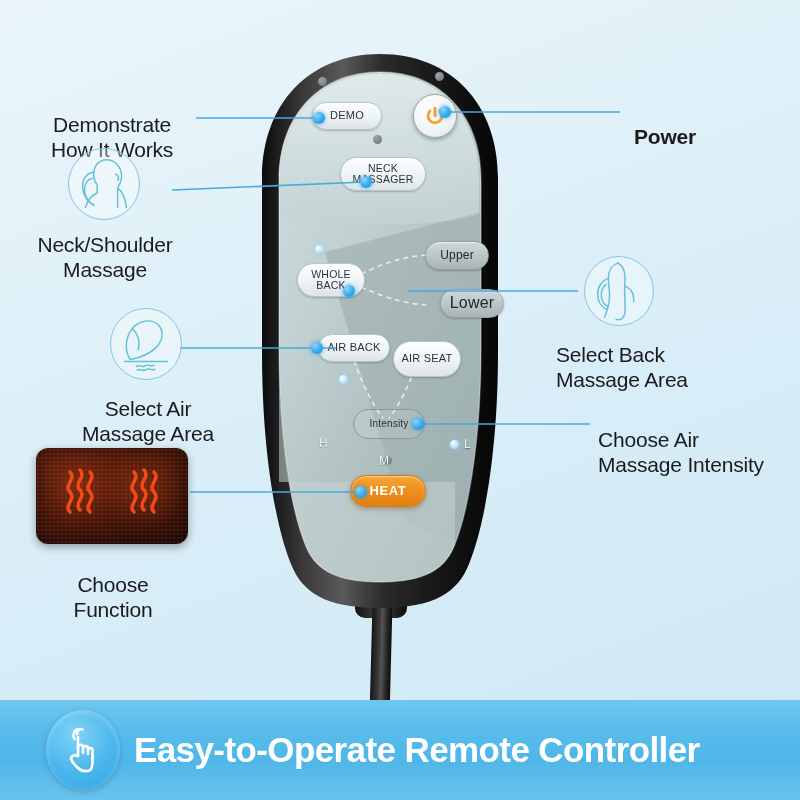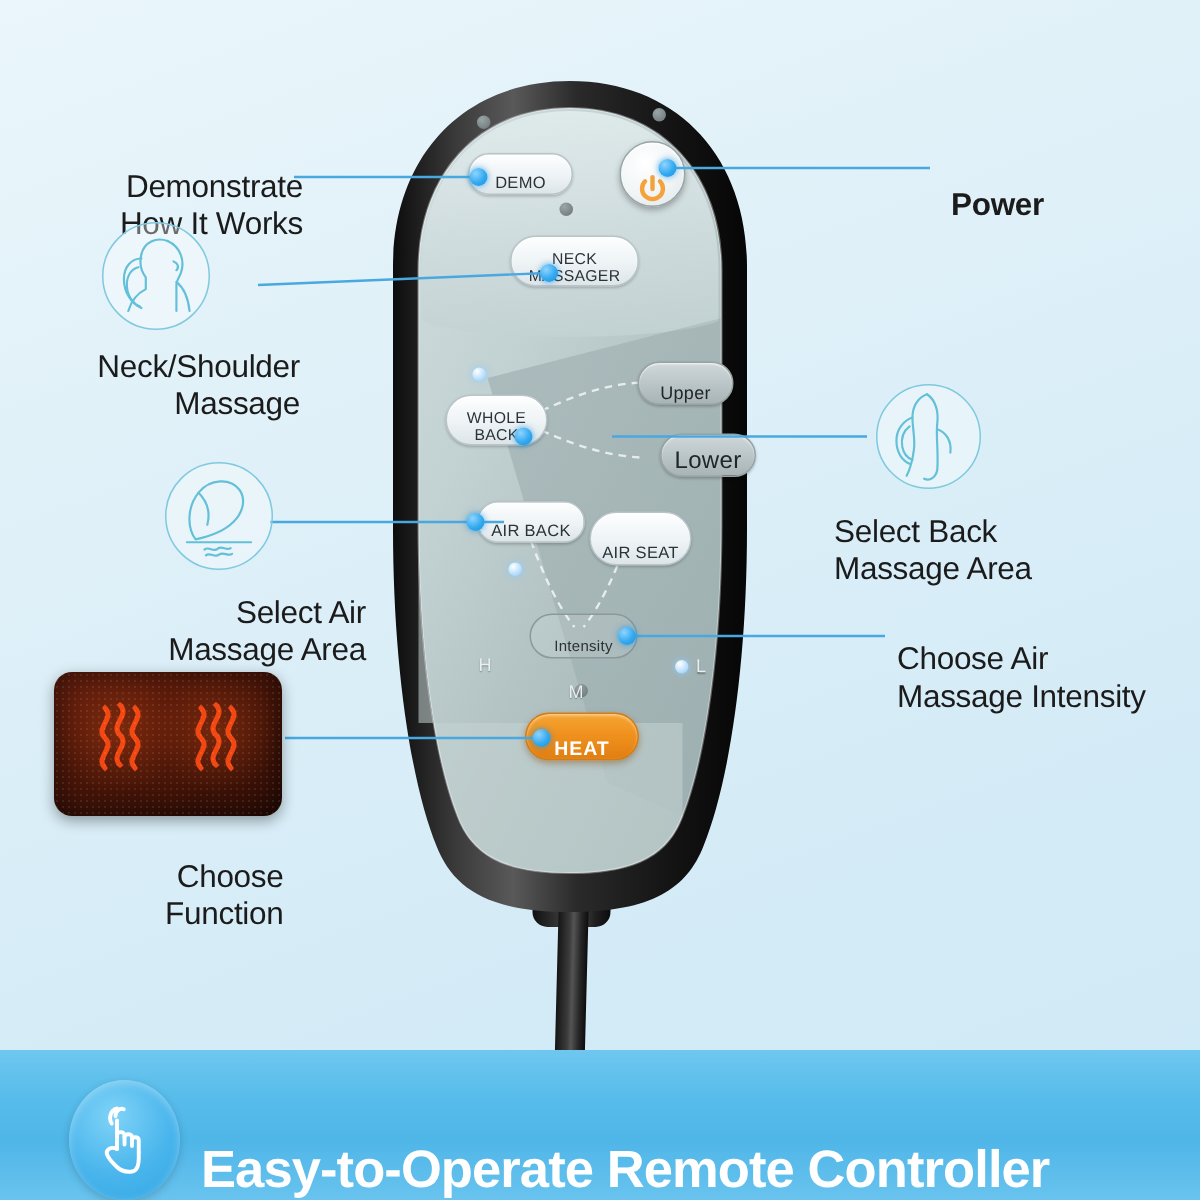--- a/index.html
+++ b/index.html
@@ -17,21 +17,21 @@
 
   
   .callout {
     position: absolute;
     color: #1b1b1b;
     font-size: 21px;
     line-height: 1.18;
     letter-spacing: -0.2px;
     white-space: pre-line;
   }
-  .callout.left  { text-align: right; }
+  .callout.left  { text-align: center; }
   .callout.right { text-align: left; }
 
   
   svg.overlay {
     position: absolute; left: 0; top: 0;
     width: 800px; height: 800px;
     pointer-events: none;
   }
 
   
@@ -88,21 +88,21 @@
     left: 355px; top: 576px;
     width: 52px; height: 42px;
     background: linear-gradient(90deg,#101010 0%, #3c3c3c 40%, #505050 55%, #202020 80%, #0b0b0b 100%);
     border-radius: 14px 14px 10px 10px / 18px 18px 10px 10px;
   }
 
   
   .key {
     position: absolute;
     display: flex;
-    align-items: flex-end;
+    align-items: center;
     justify-content: center;
     text-align: center;
     border-radius: 999px;
     box-sizing: border-box;
     font-size: 11px;
     color: #2c3338;
     letter-spacing: 0.2px;
     line-height: 1.06;
     user-select: none;
   }
@@ -167,21 +167,21 @@
     box-shadow: 0 0 4px rgba(30,150,225,0.8);
   }
 
   
   #banner {
     position:absolute;
     left: 0; bottom: 0;
     width: 800px; height: 100px;
     background: linear-gradient(180deg, #6fc7ef 0%, #58bdeb 30%, #4fb6e8 60%, #69c3ee 100%);
     display:flex;
-    align-items:flex-end;
+    align-items:center;
   }
   #banner-title {
     color:#ffffff;
     font-size: 35px;
     font-weight: bold;
     letter-spacing: -0.6px;
     margin-left: 14px;
     white-space: nowrap;
   }
   #touch-badge {

